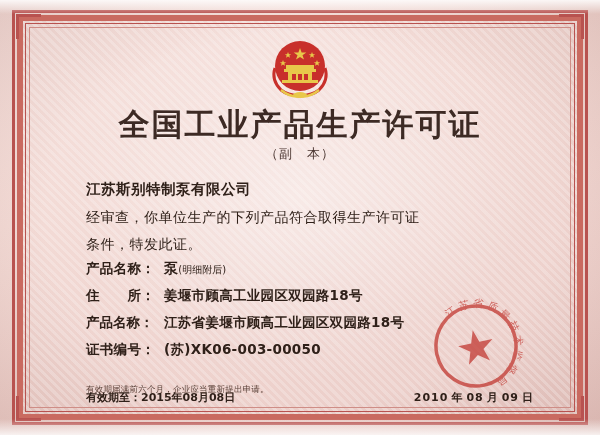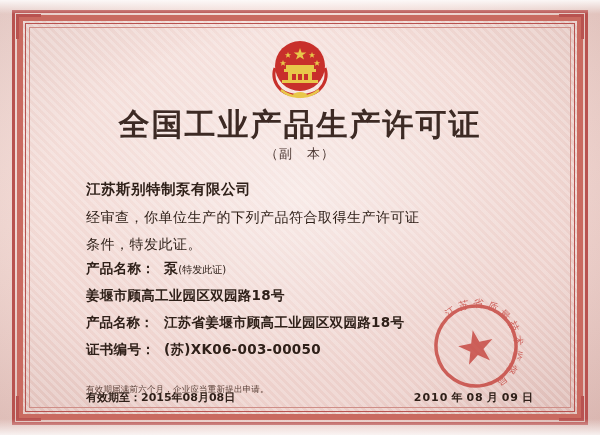--- a/index.html
+++ b/index.html
@@ -296,24 +296,25 @@
     <div class="statement">
       <span>经审查，你单位生产的下列产品符合取得生产许可证</span>
       <span class="line2">条件，特发此证。</span>
     </div>
 
     <div class="fields">
 
       <div class="row product">
         <span class="lbl">产品名称：</span>
         <span class="val">泵</span>
-        <span class="small-note">(特发此证)</span>
+        <span class="small-note">(明细附后)</span>
       </div>
 
       <div class="row address">
+        <span class="lbl">住　　所：</span>
         <span class="val">姜堰市顾高工业园区双园路18号</span>
       </div>
 
       <div class="row prod-addr">
         <span class="lbl">产品名称：</span>
         <span class="val">江苏省姜堰市顾高工业园区双园路18号</span>
       </div>
 
       <div class="row">
         <span class="lbl">证书编号：</span>

